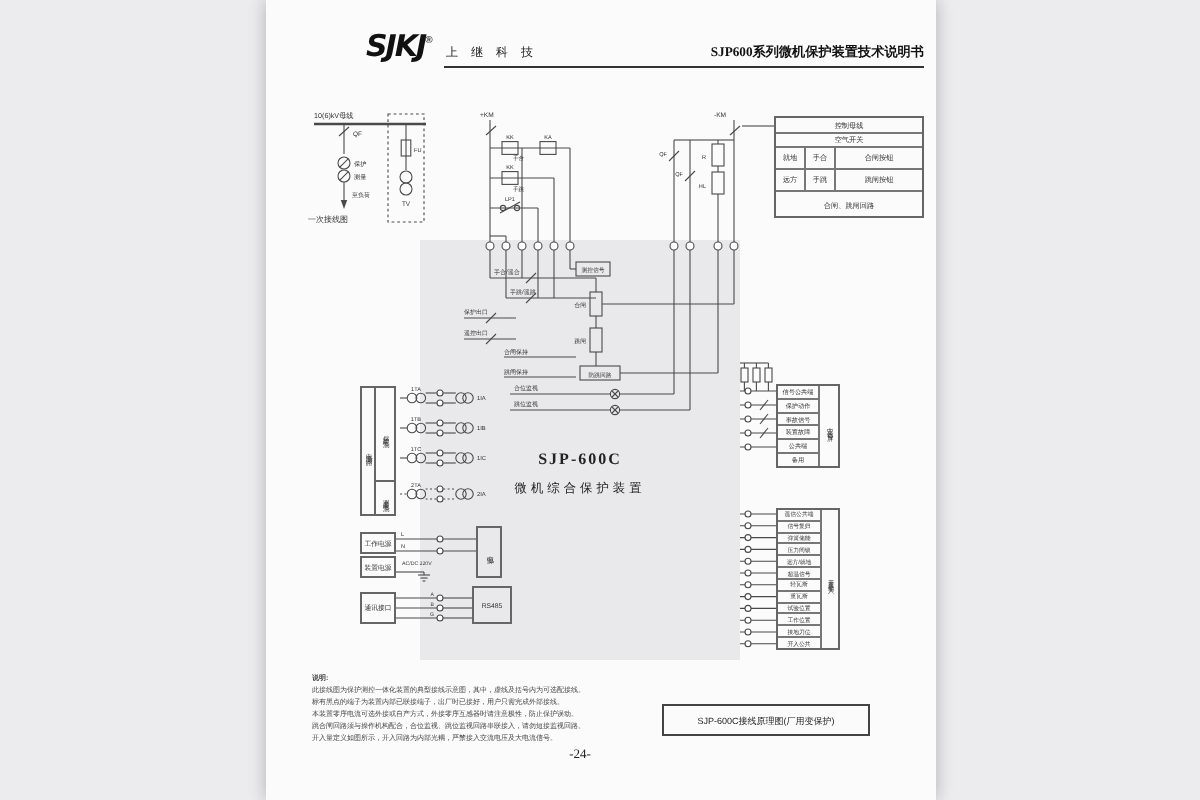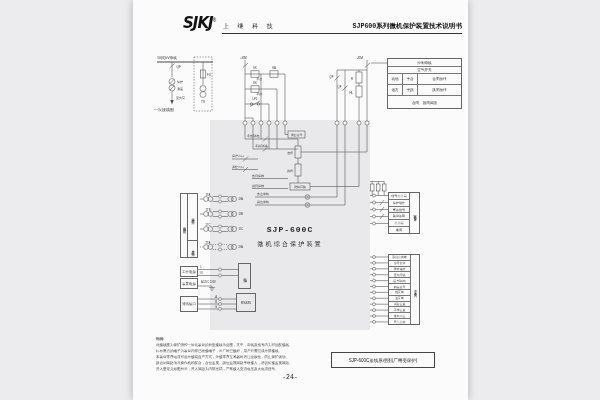--- a/index.html
+++ b/index.html
@@ -10,21 +10,21 @@
         box-shadow:0 0 8px rgba(0,0,0,.25);}
   .overlay{left:0;top:0;pointer-events:none;}
   .bx{border:.6px solid #666;box-sizing:border-box;background:transparent;}
   .trow{display:flex;align-items:center;justify-content:center;border-bottom:.5px solid #777;
         overflow:hidden;box-sizing:border-box;}
   .trow:last-child{border-bottom:none;}
   .cell{display:flex;align-items:center;justify-content:center;overflow:hidden;box-sizing:border-box;}
   .vt{writing-mode:vertical-rl;text-orientation:upright;letter-spacing:1px;line-height:1;}
   .logo{font-family:"DejaVu Sans",sans-serif;font-weight:900;font-style:italic;
         font-size:15px;letter-spacing:-1px;color:#111;text-align:right;}
-  .serif{font-family:Liberation Mono, monospace;}
+  .serif{font-family:Liberation Serif, serif;}
   .notesline{white-space:nowrap;overflow:hidden;}
 </style>
 </head>
 <body>
 
 <div class="abs page"></div>
 
 <svg class="abs overlay" width="600" height="400" viewBox="0 0 600 400">
   <rect x="210" y="120" width="160" height="210" fill="#e9e9eb"></rect>
   <g stroke="#4a4a4a" stroke-width="0.55" fill="none" font-family="'Liberation Sans',sans-serif">

